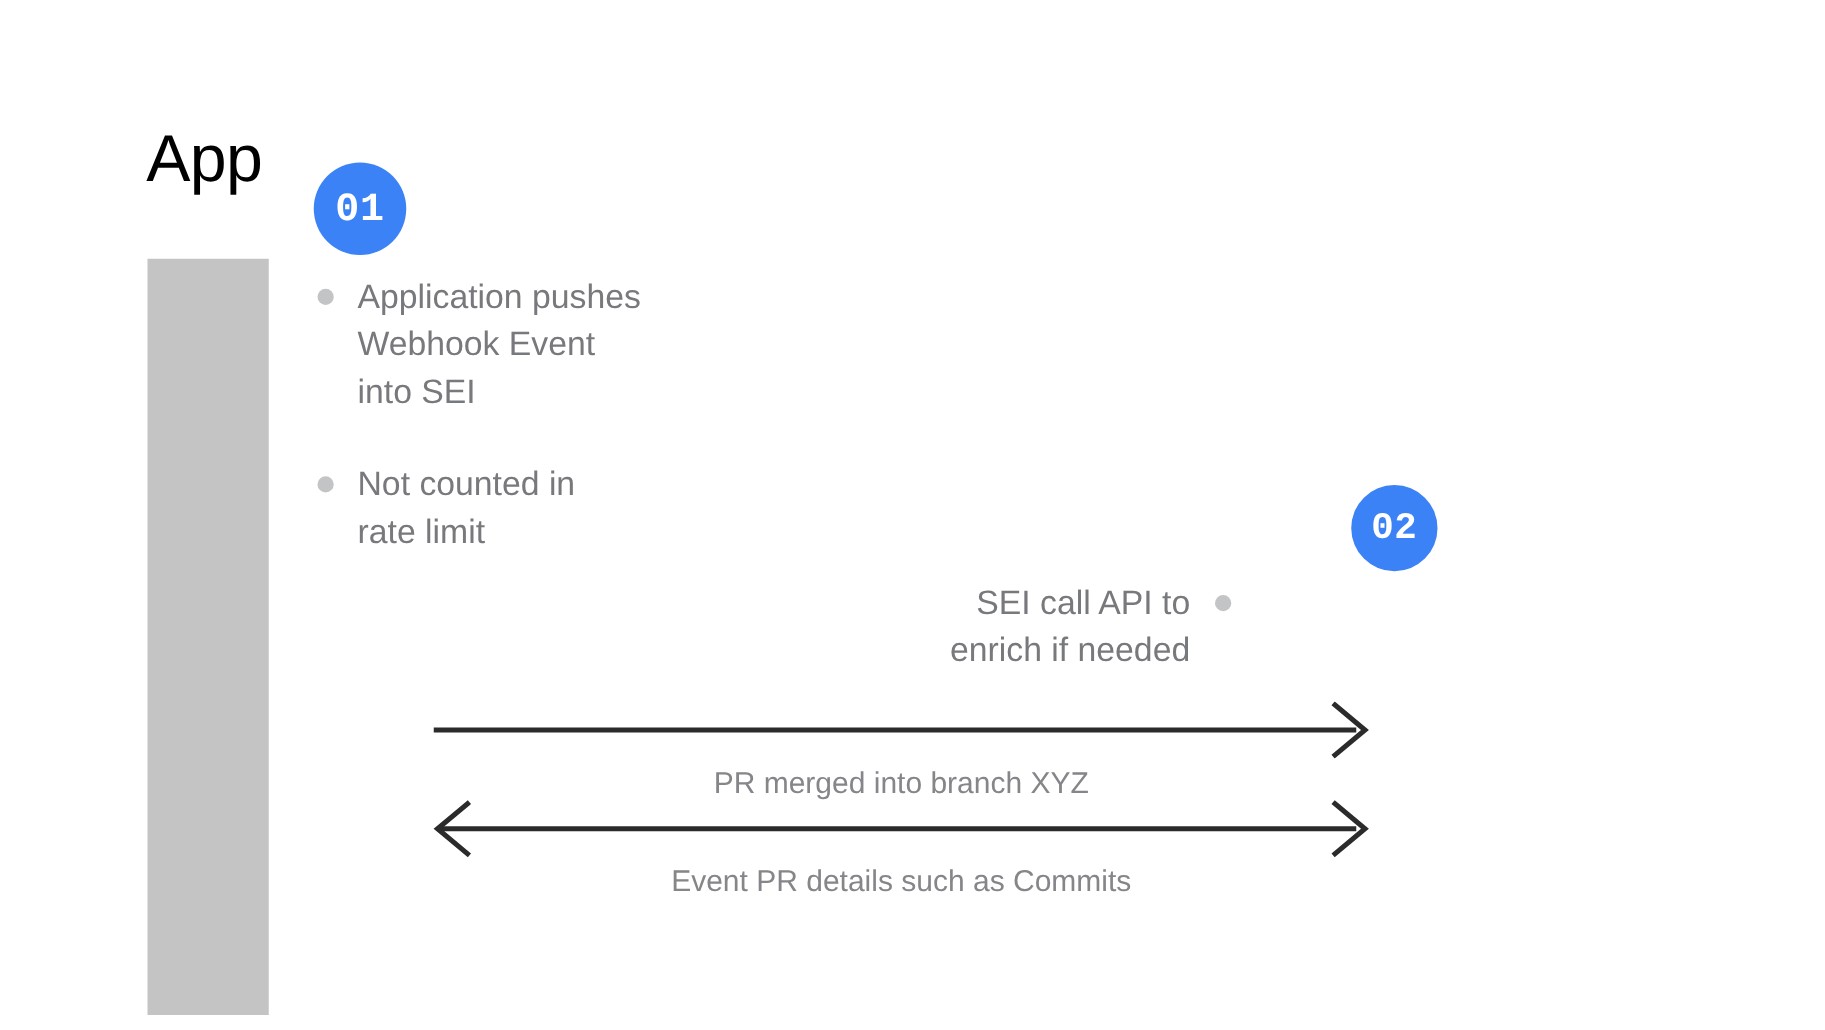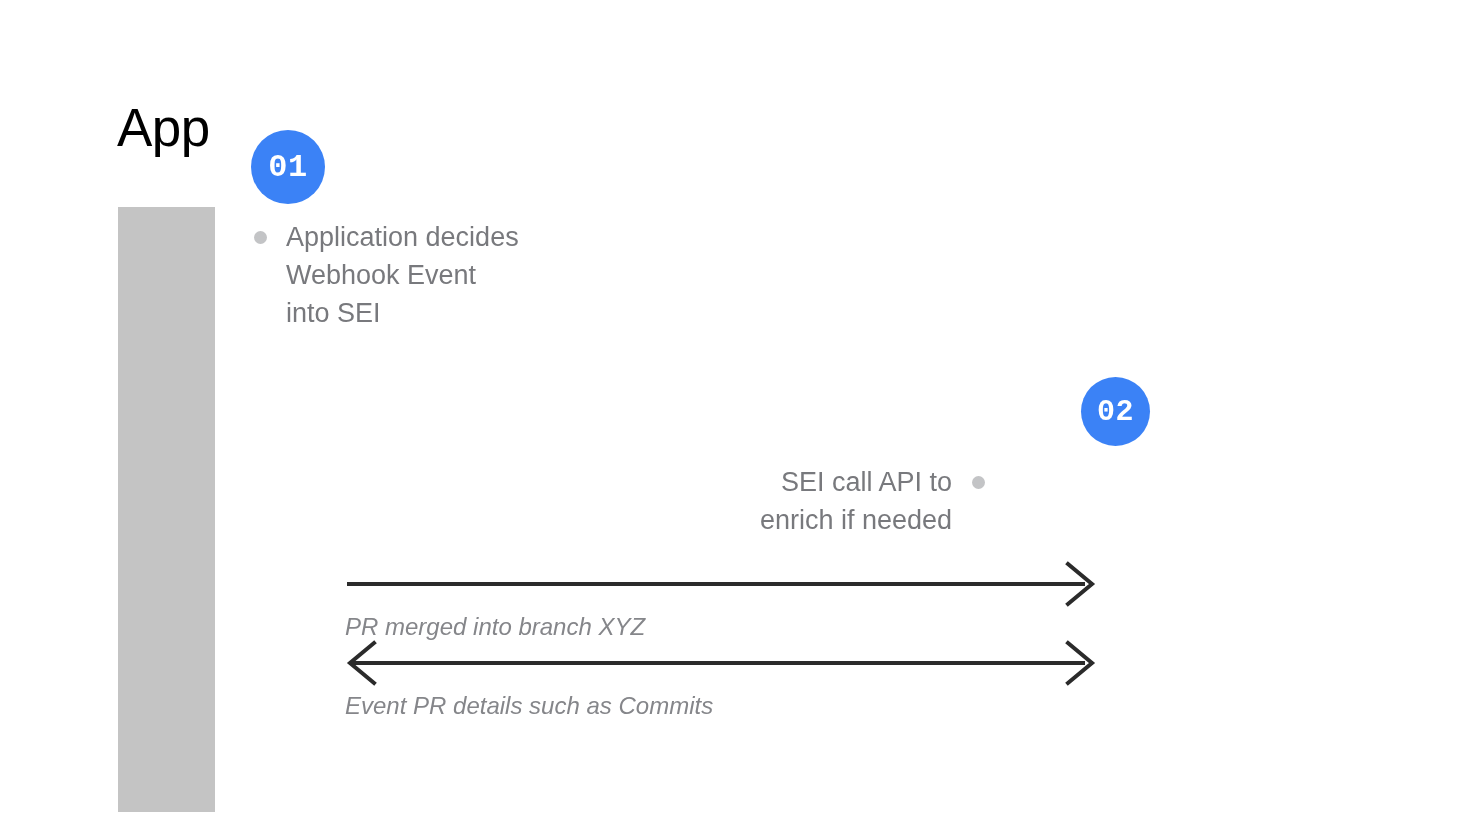--- a/index.html
+++ b/index.html
@@ -73,21 +73,21 @@
   }
   #badge-01 {
     left: 251px;
     top: 130px;
     width: 74px;
     height: 74px;
     font-size: 32px;
   }
   #badge-02 {
     left: 1081px;
-    top: 377px;
+    top: 388px;
     width: 69px;
     height: 69px;
     font-size: 30px;
   }
 
   
   .bullet-block {
     position: absolute;
     font-size: 27px;
     line-height: 38px;
@@ -131,22 +131,22 @@
   
   .arrow-row {
     position: absolute;
     left: 345px;
     width: 752px;
   }
   #arrow-row-1 { top: 561px; }
   #arrow-row-2 { top: 640px; }
   .arrow-svg { display: block; }
   .arrow-label {
+    text-align: center;
     font-size: 24px;
-    font-style: italic;
     color: #85868a;
     margin-top: 4px;
     line-height: 32px;
   }
 </style>
 </head>
 <body>
 
 <div id="slide">
 
@@ -174,23 +174,28 @@
     </svg>
   </div>
 
   <div class="step-badge" id="badge-01">01</div>
 
   <div class="step-badge" id="badge-02">02</div>
 
   <div class="bullet-block" id="left-bullets">
     <div class="bullet-item">
       <span class="dot"></span>
-      <span class="bullet-text">Application decides
+      <span class="bullet-text">Application pushes
 Webhook Event
 into SEI</span>
+    </div>
+    <div class="bullet-item">
+      <span class="dot"></span>
+      <span class="bullet-text">Not counted in
+rate limit</span>
     </div>
   </div>
 
   <div class="bullet-block" id="right-bullets">
     <div class="bullet-item">
       <span class="bullet-text">SEI call API to
 enrich if needed</span>
       <span class="dot"></span>
     </div>
   </div>

